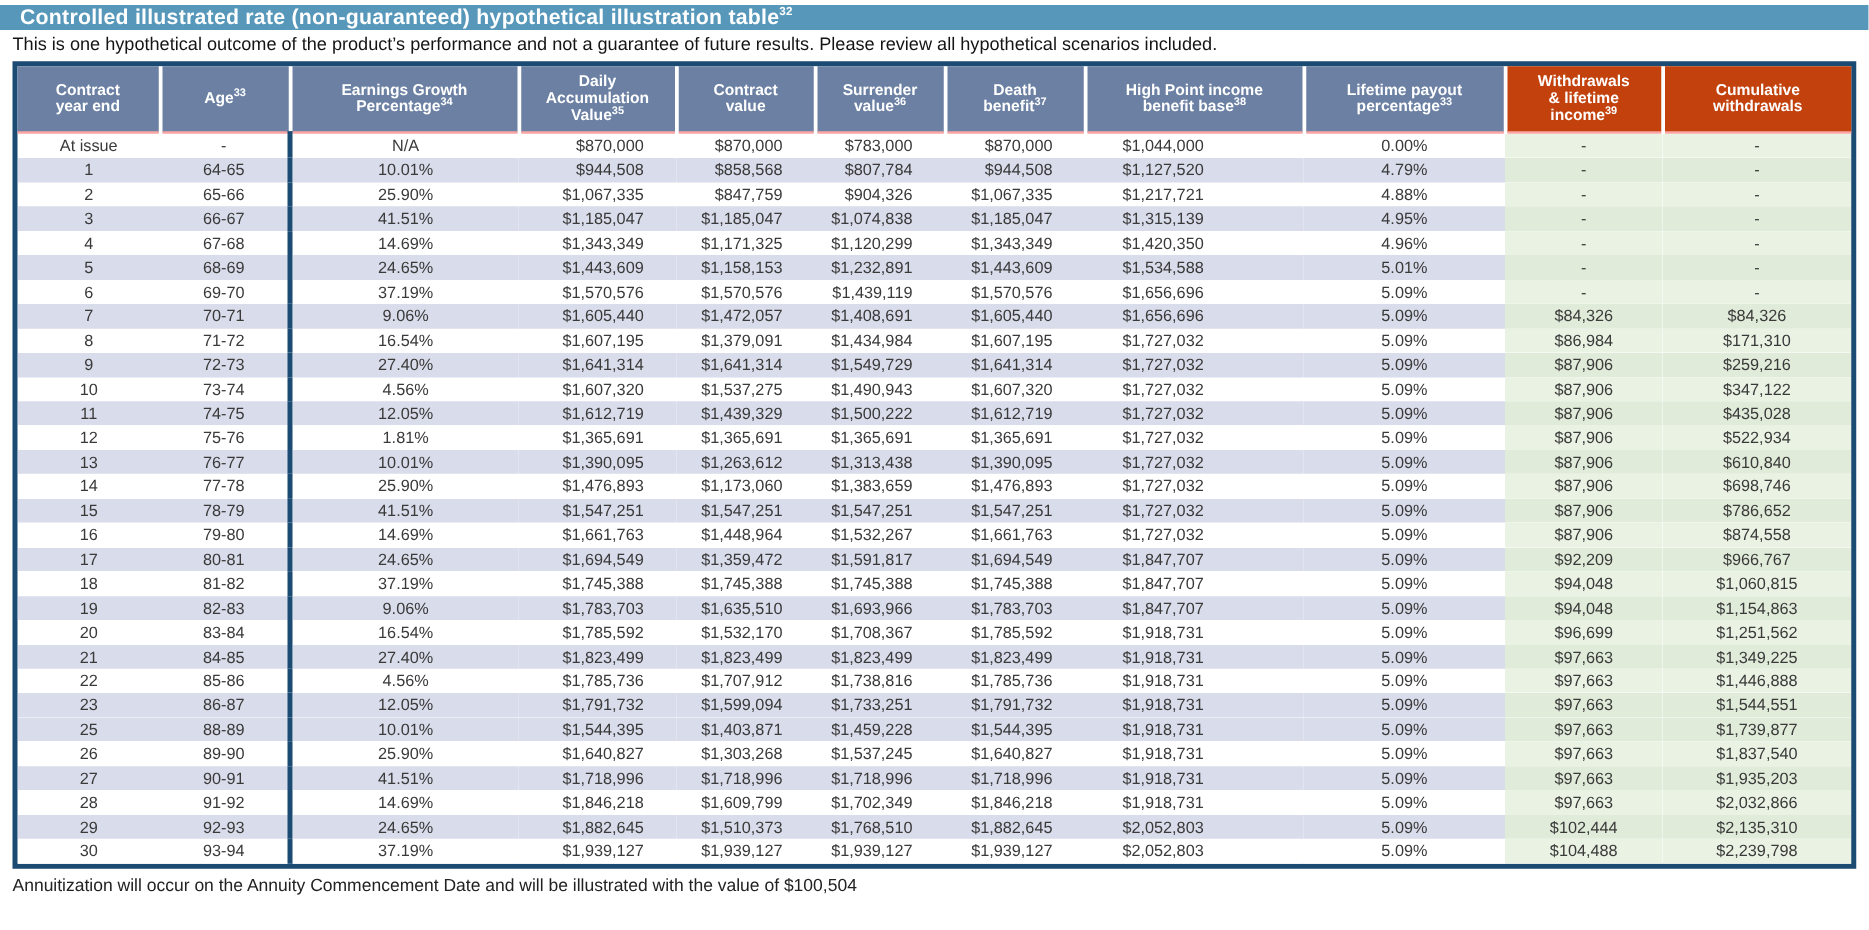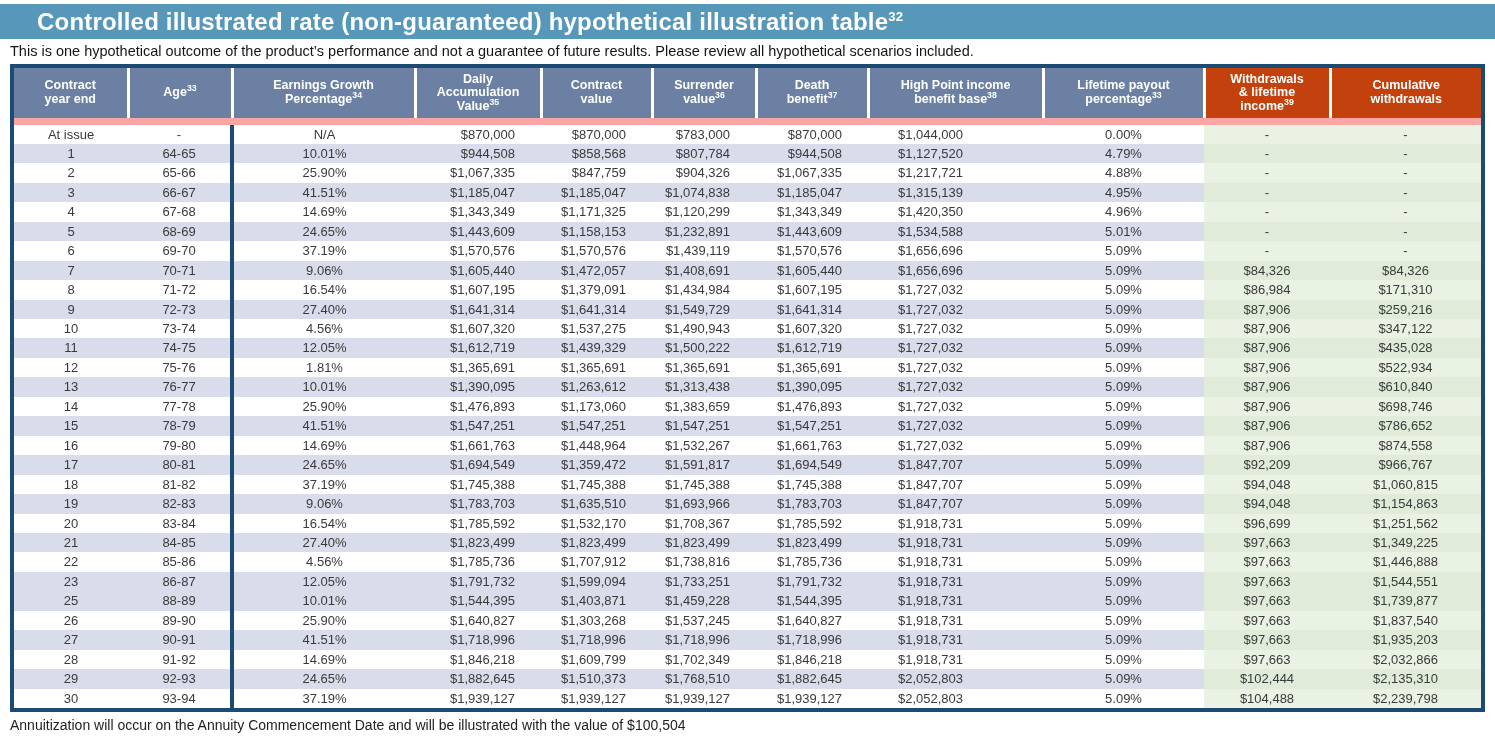--- a/index.html
+++ b/index.html
@@ -1,37 +1,37 @@
 <!DOCTYPE html>
 <html><head>
 <meta charset="utf-8">
 <style>
   * { box-sizing: border-box; }
   html,body { margin:0; padding:0; background:#ffffff; }
   body { font-family:"Liberation Sans", sans-serif; }
   .page { position:relative; width:1495px; height:744px; background:#ffffff; overflow:hidden; }
 
   .title-bar {
-    margin-top:4px; height:35px; background:#5697ba; color:#ffffff;
-    display:flex; align-items:center; padding-left:37px;
-    font-size:24px; font-weight:bold; letter-spacing:0.2px;
+    margin-top:4px; height:20px; background:#5697ba; color:#ffffff;
+    display:flex; align-items:center; padding-left:16px;
+    font-size:17px; font-weight:bold; letter-spacing:0.2px;
   }
   .title-bar sup { font-size:0.55em; vertical-align:super; line-height:0; }
 
   .subtitle {
     margin:4px 0 5px 10px; font-size:14.5px; font-weight:normal; color:#141414;
   }
 
   .table-wrap { margin:0 10px; border:4px solid #1b4a73; }
   table { border-collapse:collapse; width:100%; table-layout:fixed; }
 
   thead th {
     background:#6b80a3; color:#ffffff; font-size:12.5px; font-weight:bold;
     text-align:center; vertical-align:middle; height:53px;
-    border-right:3px solid #ffffff; border-bottom:7px solid #fca5a5;
+    border-right:3px solid #ffffff; border-bottom:2px solid #fca5a5;
     padding:0 2px; line-height:13.5px;
   }
   thead th.teal { background:#c2410c; }
   thead th:last-child { border-right:none;text-align:center; }
   thead th sup { font-size:0.7em; vertical-align:super; line-height:0; }
 
   tbody td {
     height:19.45px; font-size:13px; color:#3a3a3a; padding:0;
     line-height:19.45px; white-space:nowrap; overflow:hidden; background:#ffffff;
   }

